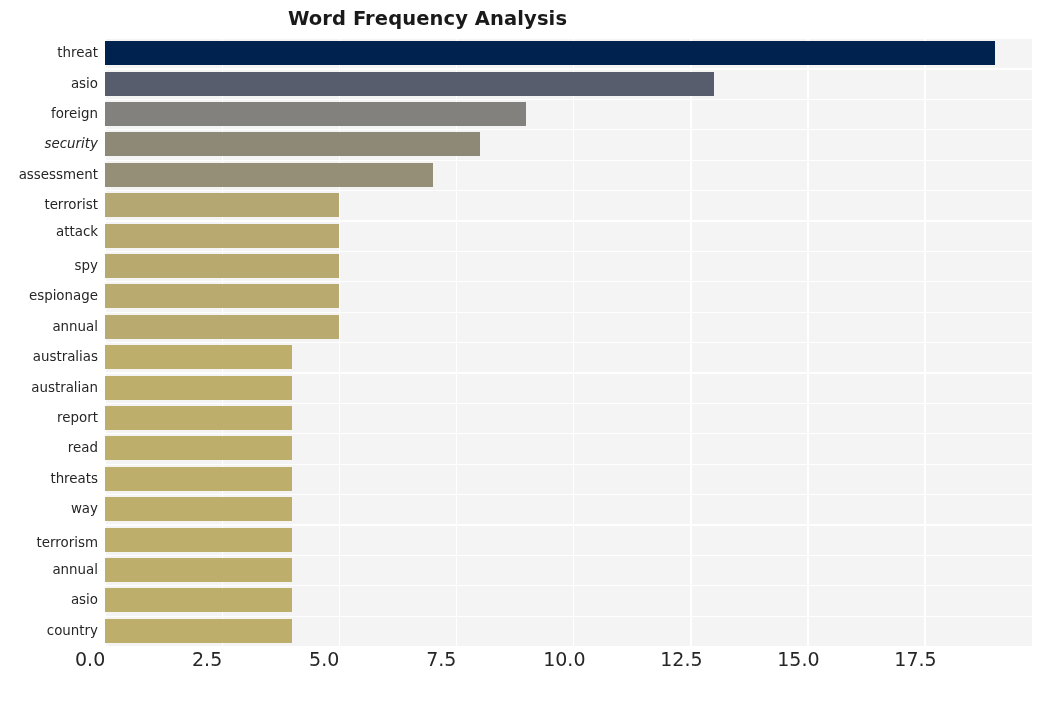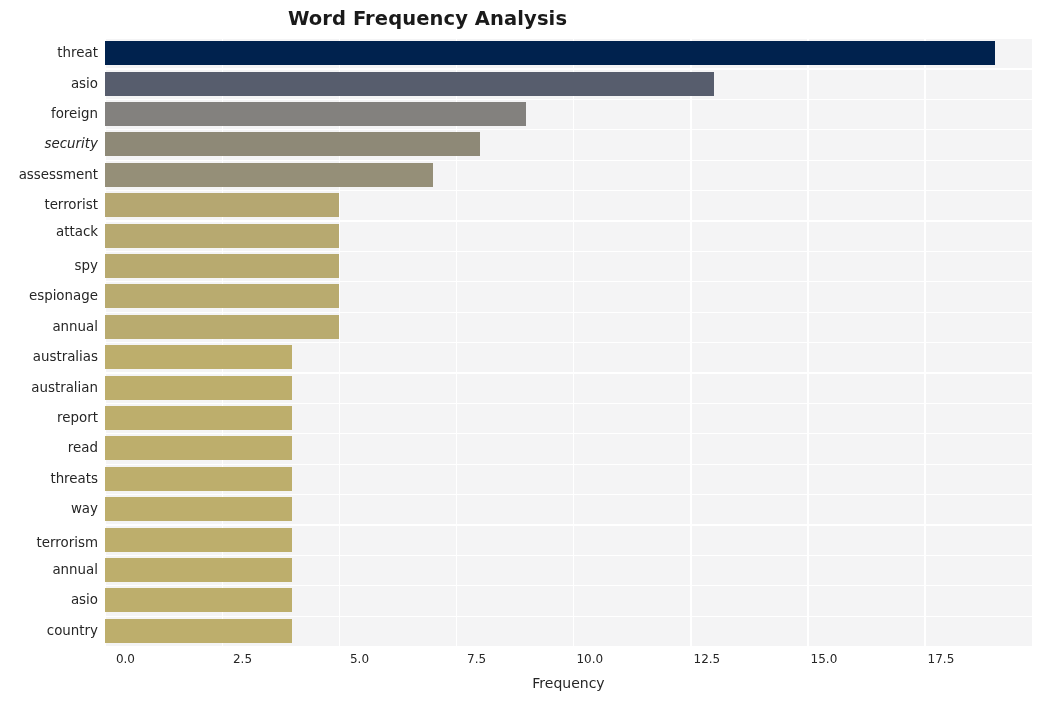--- a/index.html
+++ b/index.html
@@ -95,22 +95,22 @@
     left: 0;
     top: 650px;
     width: 1043px;
     height: 22px;
   }
   .xtick {
     position: absolute;
     top: 0;
     width: 60px;
     margin-left: -30px;
-    text-align: right;
-    font-size: 12px;
+    text-align: left;
+    font-size: 19px;
     color: #262626;
     line-height: 18px;
   }
 
   #x-axis-label {
     position: absolute;
     left: 105px;
     top: 674px;
     width: 927px;
     text-align: center;
@@ -208,15 +208,14 @@
       <div class="xtick" style="left: 105px;">0.0</div>
       <div class="xtick" style="left: 222.045px;">2.5</div>
       <div class="xtick" style="left: 339.091px;">5.0</div>
       <div class="xtick" style="left: 456.136px;">7.5</div>
       <div class="xtick" style="left: 573.182px;">10.0</div>
       <div class="xtick" style="left: 690.227px;">12.5</div>
       <div class="xtick" style="left: 807.273px;">15.0</div>
       <div class="xtick" style="left: 924.318px;">17.5</div>
     </div>
 
-  <div id="x-axis-label">Frequency</div>
 
 </div>
 
 </body></html>

